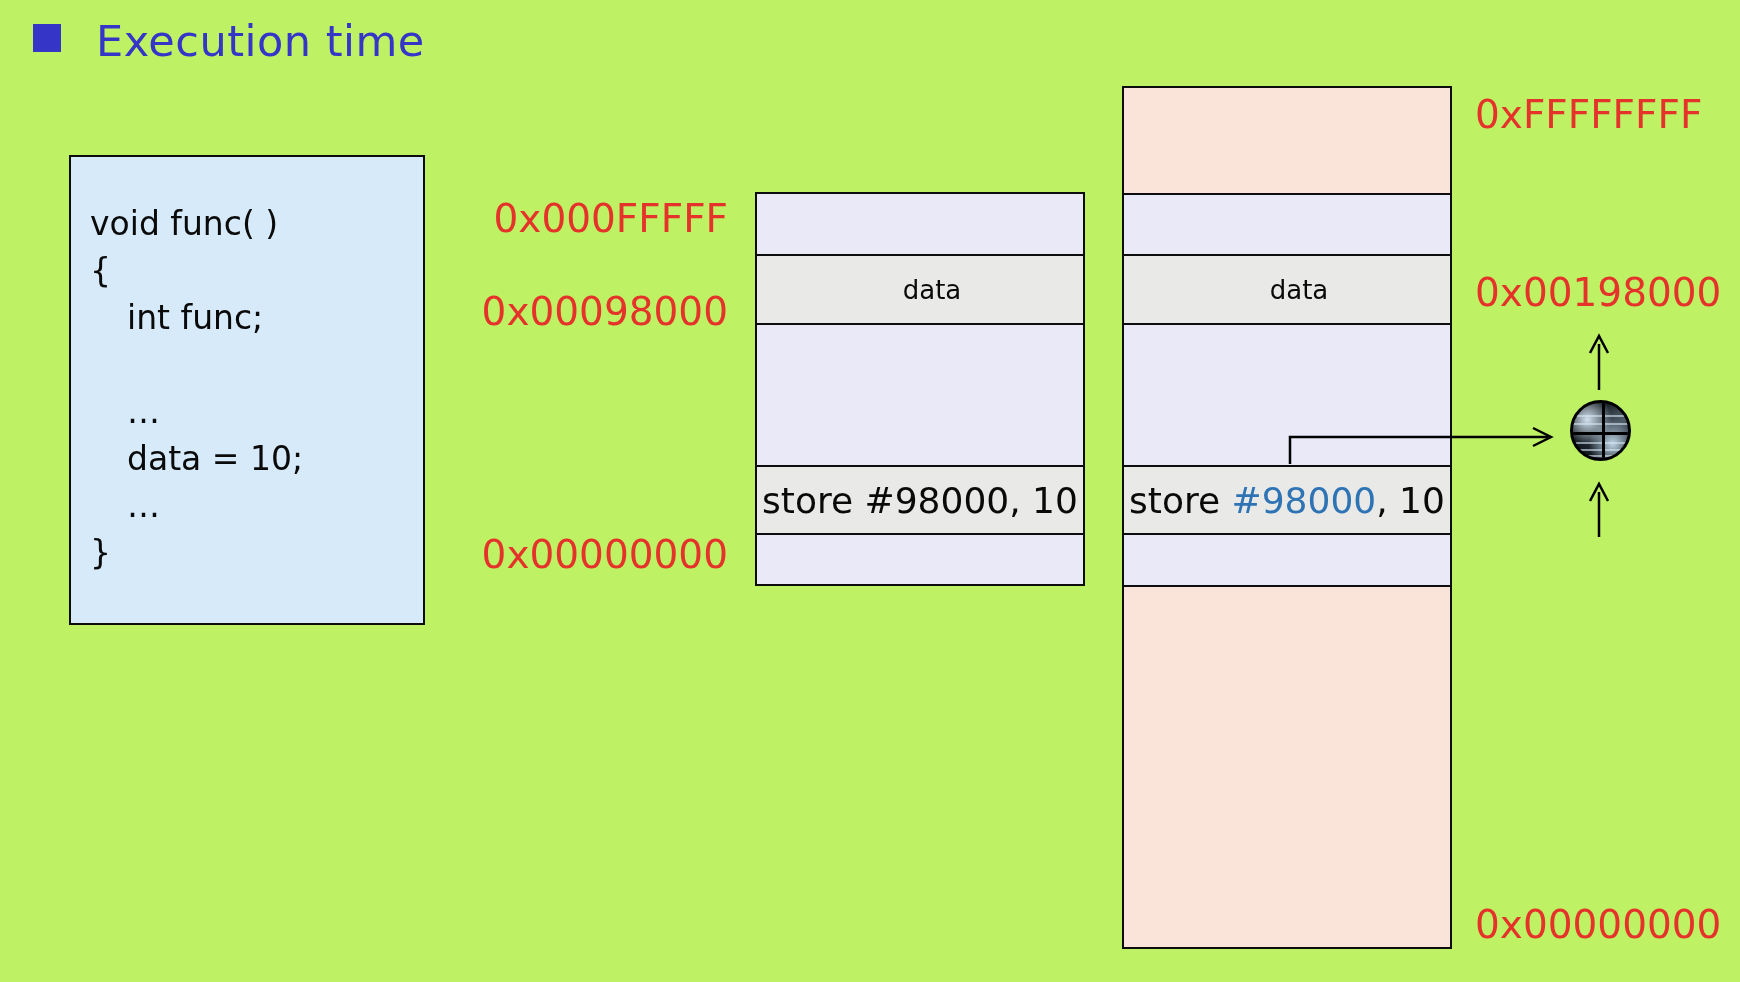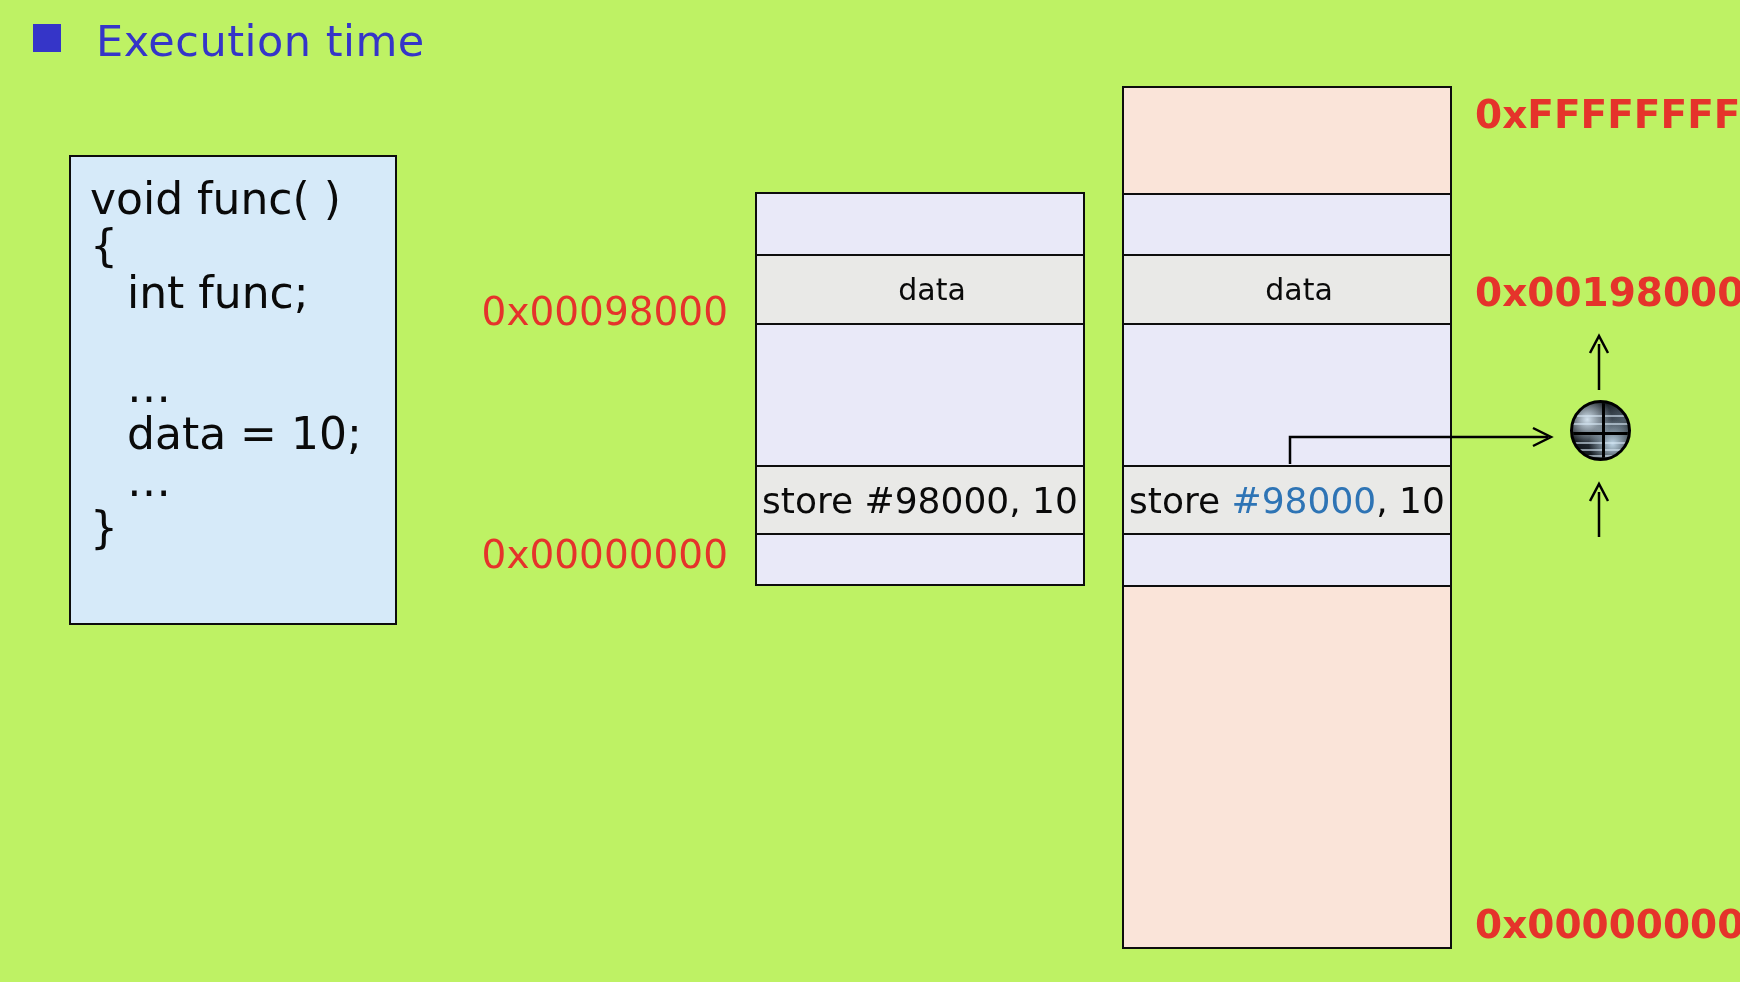--- a/index.html
+++ b/index.html
@@ -15,49 +15,49 @@
   *{box-sizing:border-box;margin:0;padding:0;}
   html,body{background:#fff;}
   body{font-family:"DejaVu Sans","Liberation Sans",sans-serif;}
   .page{position:relative;width:1740px;height:982px;background:#bef264;overflow:hidden;}
 
   
   .bullet{position:absolute;left:33px;top:24px;width:28px;height:28px;background:var(--title-blue);}
   .page-title{position:absolute;left:96px;top:16px;font-size:43px;color:var(--title-blue);letter-spacing:.5px;}
 
   
-  .code-box{position:absolute;left:69px;top:155px;width:328px;height:470px;
+  .code-box{position:absolute;left:69px;top:155px;width:356px;height:470px;
     background:var(--code-box-fill);border:2px solid var(--line-black);
-    padding:18px 10px 0 19px;font-size:44px;line-height:47px;color:#0a0a0a;}
+    padding:43px 10px 0 19px;font-size:33px;line-height:47px;color:#0a0a0a;}
   .code-line{white-space:pre;min-height:47px;}
   .code-line.ind{padding-left:37px;}
 
   
   .mem-col{position:absolute;border:2px solid var(--line-black);display:flex;flex-direction:column;}
   .mem-col .seg{flex:0 0 auto;display:flex;align-items:center;justify-content:center;}
   .seg.lav{background:var(--segment-lavender);}
   .seg.gray{background:var(--segment-gray);}
   .seg.pink{background:var(--segment-pink);}
   .seg.bt{border-top:2px solid var(--line-black);}
   .seg.grow{flex:1 1 auto;}
-  .seg-label{font-size:30px;color:#0a0a0a;margin-left:24px;}
+  .seg-label{font-size:26px;color:#0a0a0a;margin-left:24px;}
   .store-text{font-size:36px;color:#0a0a0a;white-space:pre;}
   .store-text .addr-blue{color:var(--store-address-blue);margin-top:16px;}
 
   .virtual-col{left:755px;top:192px;width:330px;height:394px;}
   .v1{height:60px;}  .v2{height:69px;} .v3{height:142px;} .v4{height:68px;}
 
   .physical-col{left:1122px;top:86px;width:330px;height:863px;}
   .p1{height:105px;} .p2{height:61px;} .p3{height:69px;} .p4{height:142px;}
   .p5{height:68px;}  .p6{height:52px;}
 
   
   .addr-label{position:absolute;font-size:39px;line-height:44px;color:var(--address-red);white-space:nowrap;}
   .addr-left{left:408px;width:320px;text-align:right;}
-  .addr-right{left:1475px;text-align:center;font-weight:bold;}
+  .addr-right{left:1475px;text-align:center;}
   .la1{top:197px;} .la2{top:276px;margin-top:14px;} .la3{top:533px;}
   .ra1{top:93px;} .ra2{top:271px;} .ra3{top:545px;} .ra4{top:903px;}
 
   
   .arrows{position:absolute;left:0;top:0;width:1740px;height:982px;pointer-events:none;}
 
   
   .sphere{position:absolute;left:1570px;top:400px;width:61px;height:61px;border-radius:50%;
     border:3px solid #000;overflow:hidden;
     background:
@@ -108,20 +108,21 @@
       <span class="seg-label">data</span>
     </div>
     <div class="seg lav bt p4"></div>
     <div class="seg gray bt p5">
       <span class="store-text"><span>store </span><span class="addr-blue">#98000</span><span>, 10</span></span>
     </div>
     <div class="seg lav bt p6"></div>
     <div class="seg pink bt grow"></div>
   </div>
 
+  <div class="addr-label addr-left la1">0x000FFFFF</div>
   <div class="addr-label addr-left la2">0x00098000</div>
   <div class="addr-label addr-left la3">0x00000000</div>
 
   <div class="addr-label addr-right ra1">0xFFFFFFFF</div>
   <div class="addr-label addr-right ra2">0x00198000</div>
   <div class="addr-label addr-right ra4">0x00000000</div>
 
   <svg class="arrows" viewBox="0 0 1740 982" xmlns="http://www.w3.org/2000/svg">
 
     <path d="M1290,464 L1290,437 L1548,437" fill="none" stroke="#000" stroke-width="2.5"></path>

